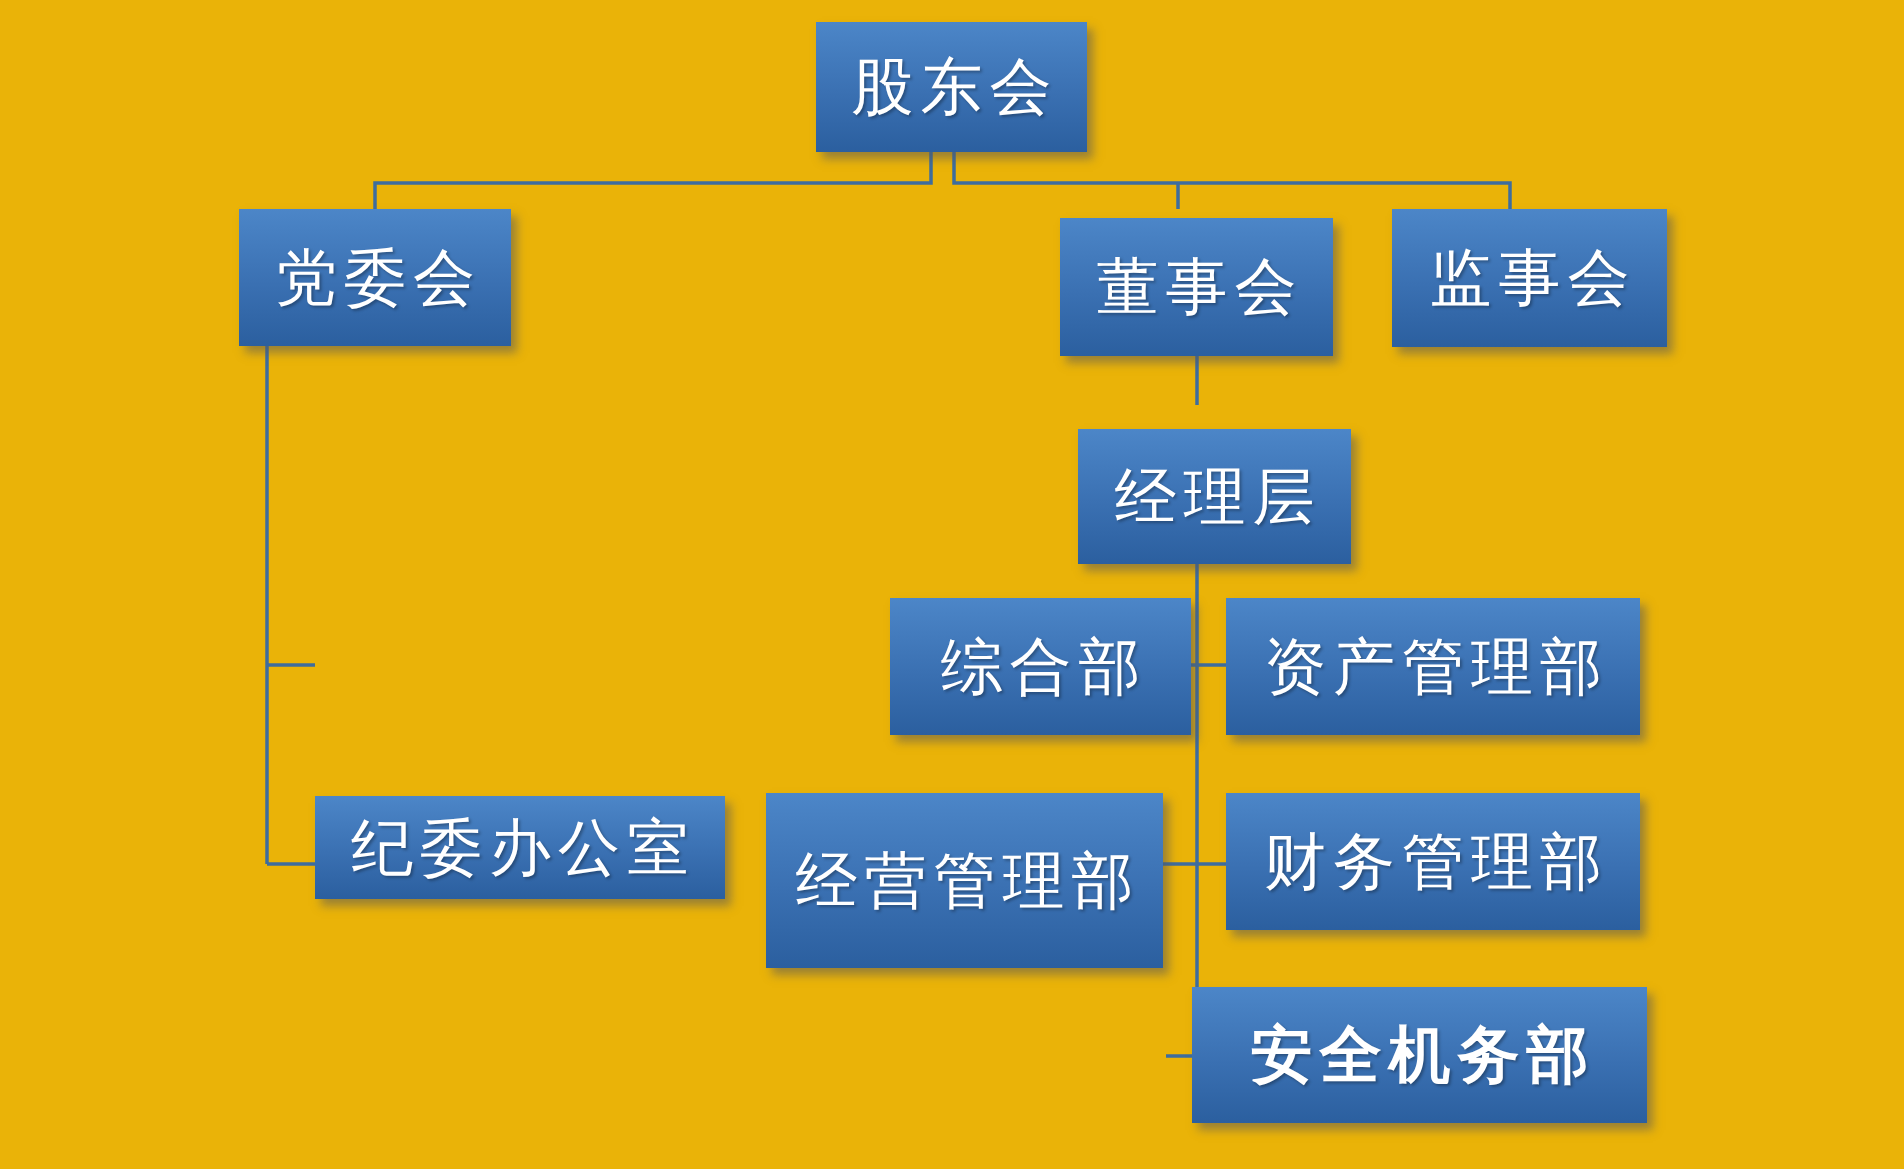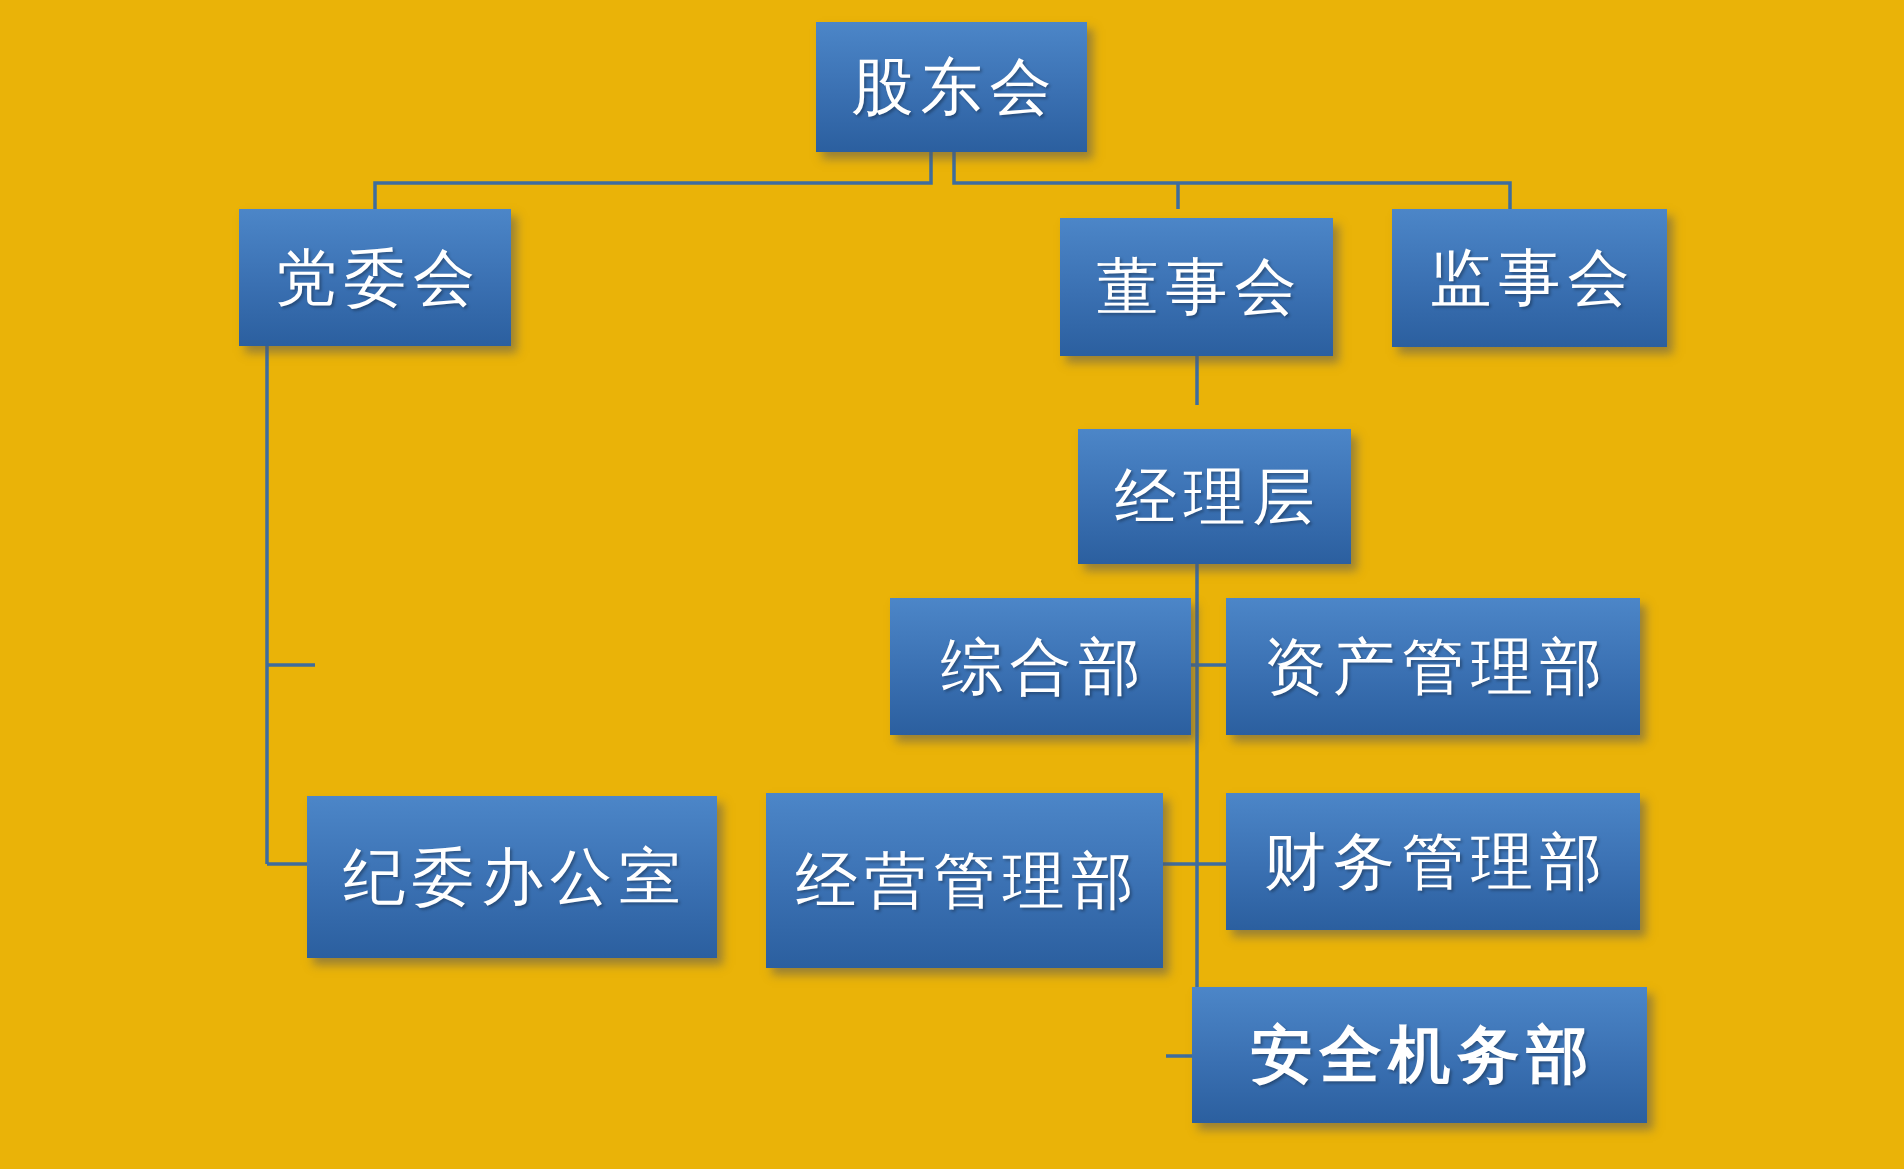--- a/index.html
+++ b/index.html
@@ -41,21 +41,21 @@
   }
   
   #node-shareholders        { left: 816px;  top: 22px;  width: 271px; height: 130px; }
   #node-party-committee     { left: 239px;  top: 209px; width: 272px; height: 137px; font-family: Liberation Mono, monospace; }
   #node-board-of-directors  { left: 1060px; top: 218px; width: 273px; height: 138px; }
   #node-supervisory-board   { left: 1392px; top: 209px; width: 275px; height: 138px; }
   #node-management          { left: 1060px; top: 429px; width: 273px; height: 135px; margin-left: 18px; }
   #node-party-org-dept      { left: 315px;  top: 595px; width: 410px; height: 137px; }
   #node-general-dept        { left: 890px;  top: 598px; width: 301px; height: 137px; }
   #node-asset-mgmt-dept     { left: 1226px; top: 598px; width: 414px; height: 137px; }
-  #node-discipline-office   { left: 307px;  top: 796px; width: 410px; height: 162px; }
+  #node-discipline-office   { left: 315px;  top: 796px; width: 410px; height: 103px; }
   #node-operations-mgmt-dept{ left: 766px;  top: 793px; width: 397px; height: 175px; }
   #node-finance-mgmt-dept   { left: 1226px; top: 793px; width: 414px; height: 137px; }
   #node-audit-legal-dept    { left: 766px;  top: 987px; width: 402px; height: 136px; }
   #node-safety-mech-dept    { left: 1192px; top: 987px; width: 455px; height: 136px; font-weight: bold; }
 </style>
 </head>
 <body>
 
 <div id="canvas">
 

